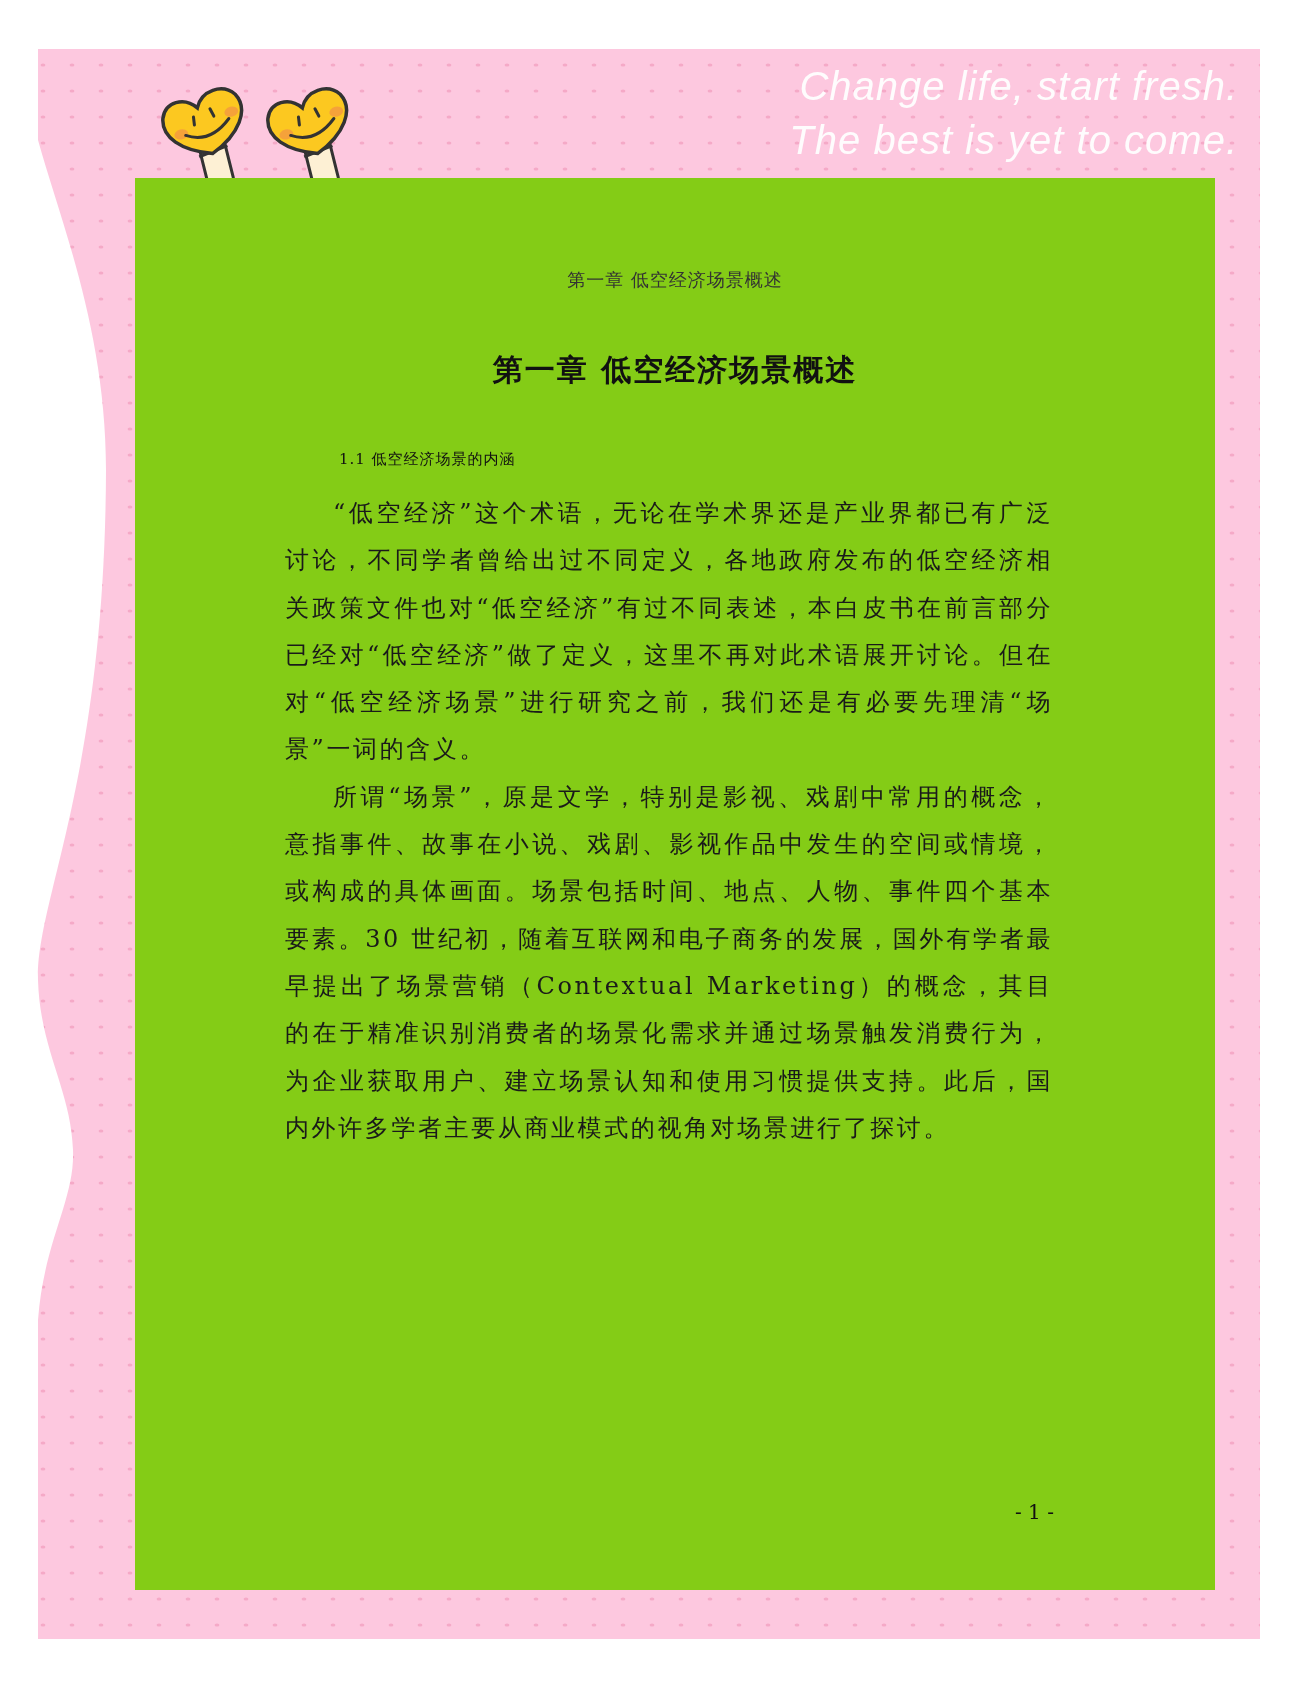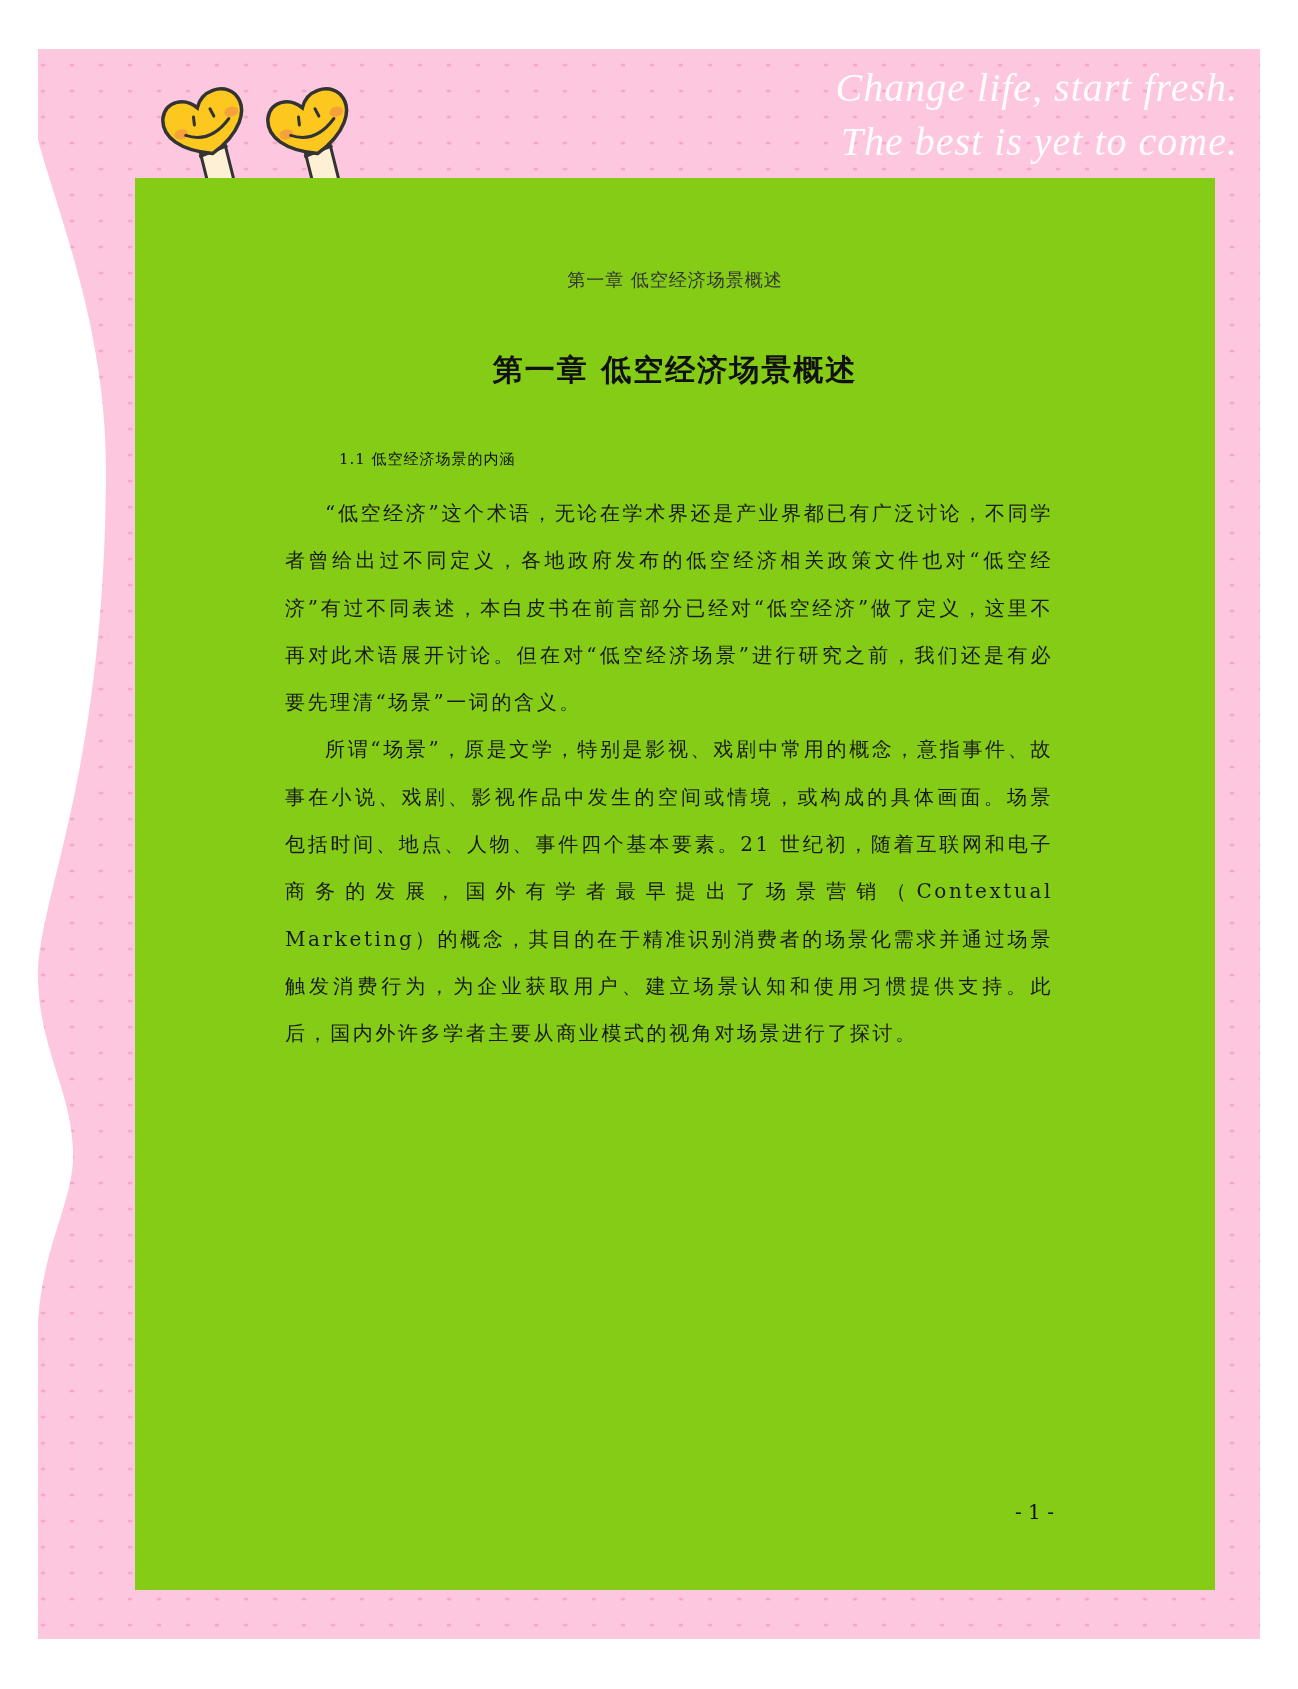--- a/index.html
+++ b/index.html
@@ -4,21 +4,21 @@
 <style>
   html, body { margin: 0; padding: 0; }
   body {
     width: 1298px; height: 1689px; position: relative; overflow: hidden;
     background: #ffffff;
     font-family: "DejaVu Serif", "Liberation Serif", serif;
   }
   .frame-svg { position: absolute; left: 0; top: 0; width: 1298px; height: 1689px; }
   .slogan {
     position: absolute; right: 58px; color: #ffffff;
-    font-family: Liberation Serif, serif;
+    font-family: Liberation Sans, sans-serif;
     font-style: italic; font-size: 40px; letter-spacing: 1px;
     opacity: 0.95; white-space: nowrap;
   }
   .slogan.l1 { top: 64px; right: 60px; }
   .slogan.l2 { top: 118px; right: 60px; }
   .page {
     position: absolute; left: 135px; top: 178px; width: 1080px; height: 1412px;
     background: #84cc16;
   }
   .running-head {
@@ -28,21 +28,21 @@
   .chapter-title {
     position: absolute; top: 172px; left: 0; width: 100%; text-align: center;
     font-size: 30px; font-weight: bold; color: #111111; letter-spacing: 2px;
   }
   .section-heading {
     position: absolute; top: 272px; left: 204px;
     font-size: 15px; color: #111111; letter-spacing: 1px;
   }
   .body-text {
     position: absolute; top: 312px; left: 150px; width: 768px;
-    font-size: 20px; line-height: 47.3px; color: #1a1a1a; letter-spacing: 2.6px;
+    font-size: 24px; line-height: 47.3px; color: #1a1a1a; letter-spacing: 2.6px;
   }
   .body-text p { margin: 0; text-indent: 2em; text-align: justify; }
   .page-number {
     position: absolute; top: 1322px; left: 880px; font-size: 20px; color: #111111;
   }
   .sticker { position: absolute; }
 </style>
 </head>
 <body>
 
@@ -88,16 +88,16 @@
     <path d="M28,46 Q50,60 74,40" fill="none" stroke="#333" stroke-width="3" stroke-linecap="round"></path>
   </g>
 </svg>
 
 <div class="page">
   <div class="running-head">第一章    低空经济场景概述</div>
   <div class="chapter-title">第一章    低空经济场景概述</div>
   <div class="section-heading">1.1 低空经济场景的内涵</div>
   <div class="body-text">
     <p>“低空经济”这个术语，无论在学术界还是产业界都已有广泛讨论，不同学者曾给出过不同定义，各地政府发布的低空经济相关政策文件也对“低空经济”有过不同表述，本白皮书在前言部分已经对“低空经济”做了定义，这里不再对此术语展开讨论。但在对“低空经济场景”进行研究之前，我们还是有必要先理清“场景”一词的含义。</p>
-    <p>所谓“场景”，原是文学，特别是影视、戏剧中常用的概念，意指事件、故事在小说、戏剧、影视作品中发生的空间或情境，或构成的具体画面。场景包括时间、地点、人物、事件四个基本要素。21 世纪初，随着互联网和电子商务的发展，国外有学者最早提出了场景营销（Contextual Marketing）的概念，其目的在于精准识别消费者的场景化需求并通过场景触发消费行为，为企业获取用户、建立场景认知和使用习惯提供支持。此后，国内外许多学者主要从商业模式的视角对场景进行了探讨。</p>
+    <p>所谓“场景”，原是文学，特别是影视、戏剧中常用的概念，意指事件、故事在小说、戏剧、影视作品中发生的空间或情境，或构成的具体画面。场景包括时间、地点、人物、事件四个基本要素。30 世纪初，随着互联网和电子商务的发展，国外有学者最早提出了场景营销（Contextual Marketing）的概念，其目的在于精准识别消费者的场景化需求并通过场景触发消费行为，为企业获取用户、建立场景认知和使用习惯提供支持。此后，国内外许多学者主要从商业模式的视角对场景进行了探讨。</p>
   </div>
   <div class="page-number">- 1 -</div>
 </div>
 
 </body></html>

